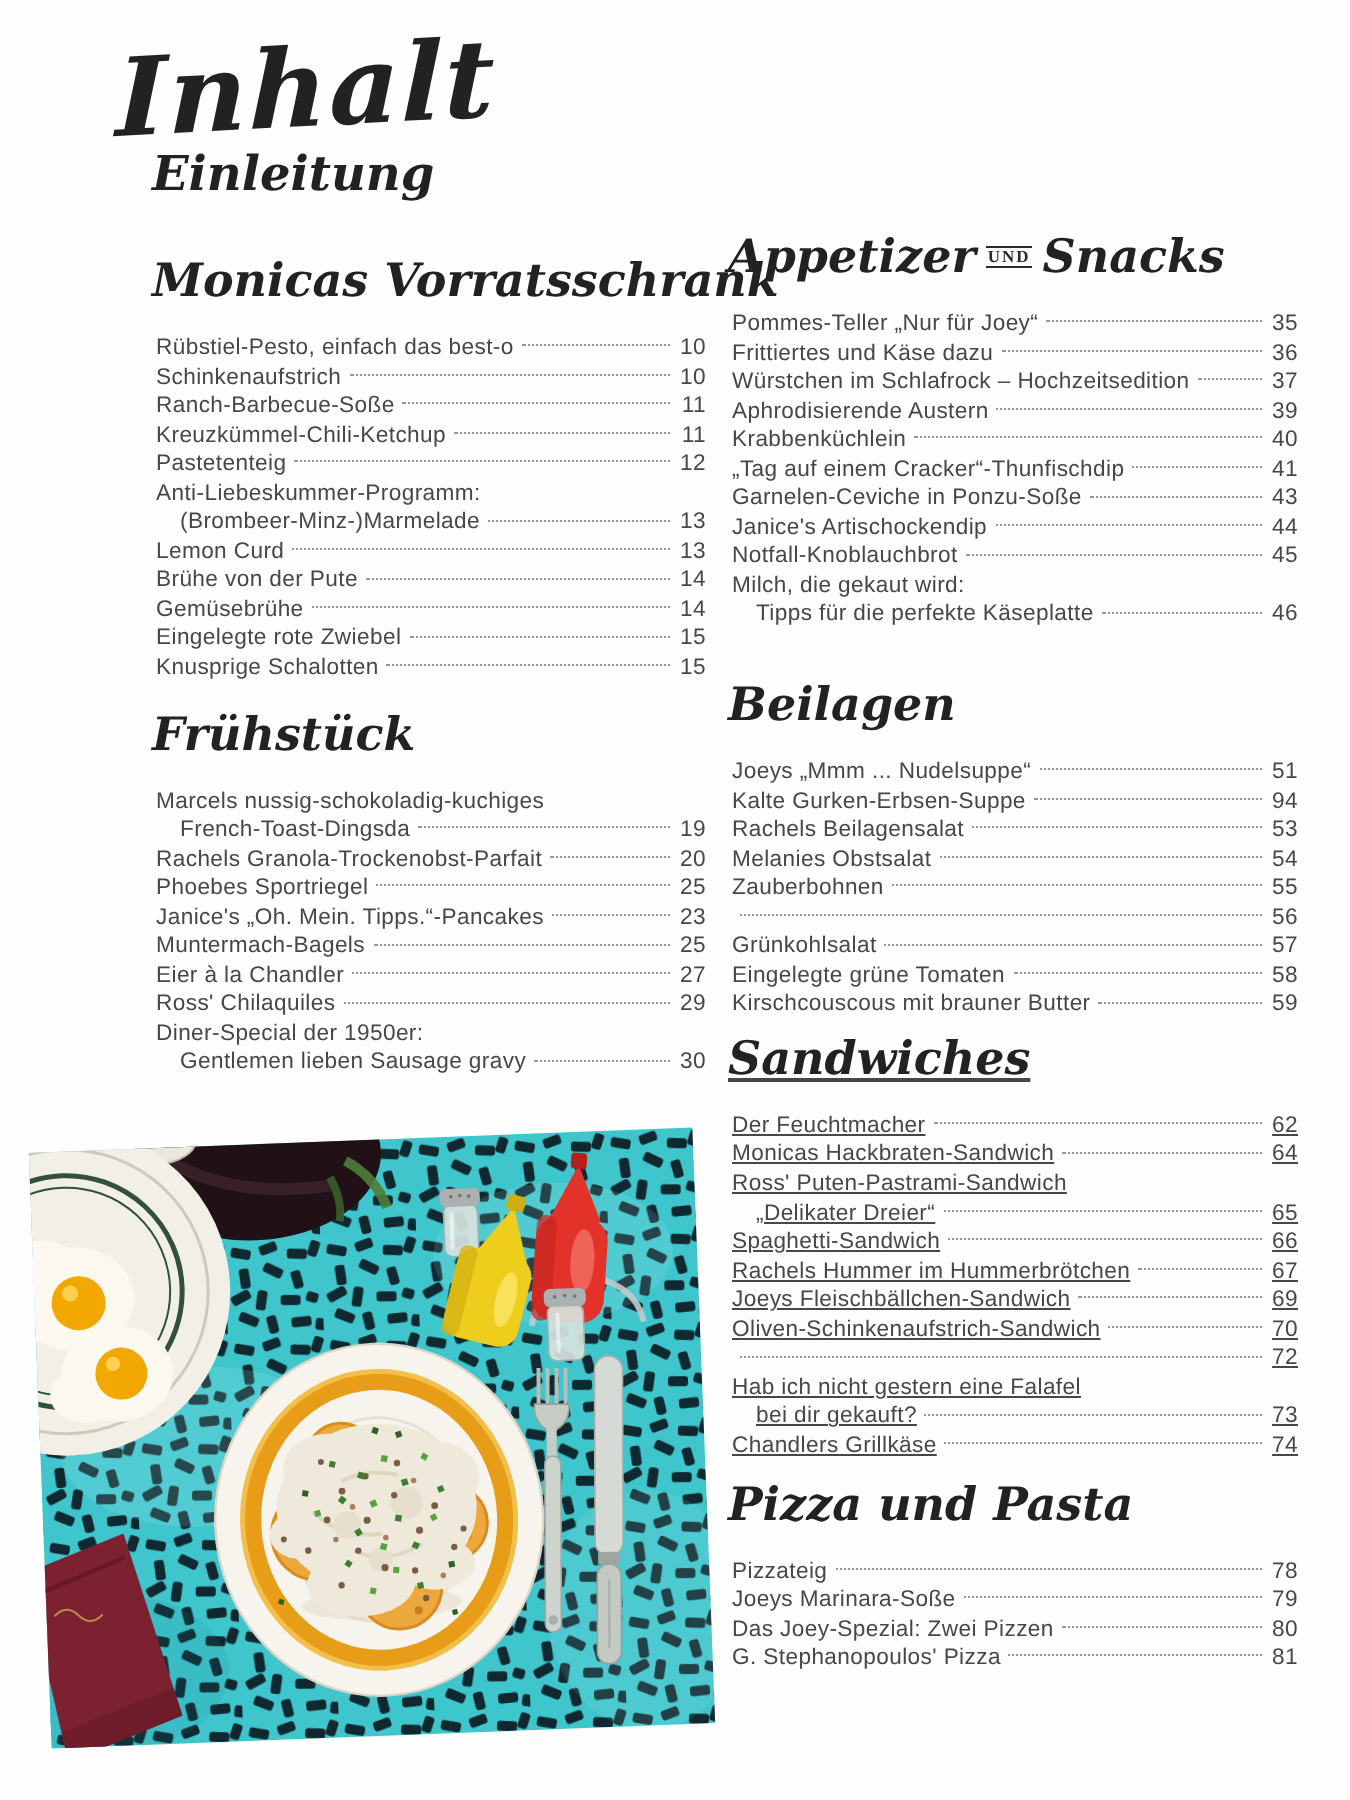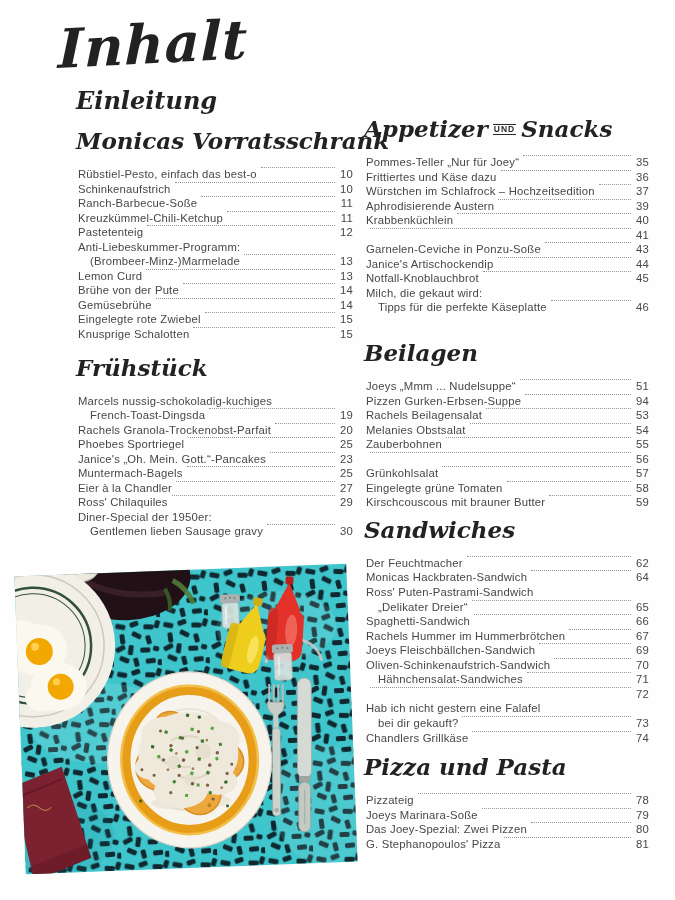--- a/index.html
+++ b/index.html
@@ -2,35 +2,35 @@
 <html lang="de" style="--c-tablecloth: #3fc5cc; --c-dash: #0d1f27; --c-ring: #e79d18; --c-ring-light: #f1bf4a; --c-ketchup: #e2322a; --c-mustard: #efcd1d; --c-napkin: #7c2130; --c-yolk: #f3a702; --c-gravy: #efe9dc; --c-parsley: #3e7f2e;"><head>
 <meta charset="utf-8">
 <style>
   html,body{margin:0;padding:0;}
   body{width:675px;height:900px;background:#ffffff;font-family:"Liberation Sans",sans-serif;color:#474747;position:relative;overflow:hidden;}
   #page{position:absolute;inset:0;background:#fefefe;}
 
   .script{font-family:"DejaVu Serif",serif;font-style:italic;font-weight:700;color:#222222;}
 
   #toc-title{position:absolute;left:58px;top:16px;font-size:54px;line-height:1.05;letter-spacing:1px;transform:rotate(-3deg) skewX(-4deg);margin:0;}
-  #toc-intro{position:absolute;left:76px;top:86px;font-size:24px;}
+  #toc-intro{position:absolute;left:76px;top:72px;font-size:24px;}
 
   .col{position:absolute;}
   #col-left{left:78px;top:124px;width:275px;}
   #col-right{left:366px;top:112px;width:283px;}
 
   .toc-section h2{font-size:23px;line-height:34px;margin:0 0 9px -2px;white-space:nowrap;}
   #col-left .toc-section + .toc-section{margin-top:9px;}
   #col-right .toc-section:nth-child(2){margin-top:21px;}
-  #col-right .toc-section:nth-child(3){margin-top:3px;}
+  #col-right .toc-section:nth-child(3){margin-top:3px;text-decoration:underline;}
   #col-right .toc-section:nth-child(4){margin-top:5px;}
 
-  .joiner{font-family:Liberation Sans, sans-serif;font-style:normal;font-weight:700;font-size:8.5px;letter-spacing:1px;text-transform:uppercase;color:#2b2b2b;border-top:1.5px solid #2b2b2b;border-bottom:1.5px solid #2b2b2b;padding:0 1px;vertical-align:5px;margin:0 5px;display:inline-block;line-height:9px;}
-
-  .row{display:flex;align-items:flex-start;font-size:11.3px;line-height:14.55px;letter-spacing:.2px;color:#474747;}
+  .joiner{font-family:Liberation Serif, serif;font-style:normal;font-weight:700;font-size:8.5px;letter-spacing:1px;text-transform:uppercase;color:#2b2b2b;border-top:1.5px solid #2b2b2b;border-bottom:1.5px solid #2b2b2b;padding:0 1px;vertical-align:5px;margin:0 5px;display:inline-block;line-height:9px;}
+
+  .row{display:flex;align-items:center;font-size:11.3px;line-height:14.55px;letter-spacing:.2px;color:#474747;}
   .row .lbl{white-space:nowrap;}
   .row .dots{flex:1;margin:0 4px 3px 4px;border-bottom:1.6px dotted #969696;min-width:8px;}
   .row .pg{text-align:right;min-width:14px;}
   .row.indent{padding-left:12px;}
 
   #photo{position:absolute;left:20px;top:570px;width:332px;height:298px;transform:rotate(-2.2deg);transform-origin:50% 50%;}
   #photo svg{display:block;}
 </style>
 </head>
 <body>
@@ -116,21 +116,21 @@
           <span class="lbl">Rachels Granola-Trockenobst-Parfait</span>
           <span class="dots"></span>
           <span class="pg">20</span>
         </div>
         <div class="row">
           <span class="lbl">Phoebes Sportriegel</span>
           <span class="dots"></span>
           <span class="pg">25</span>
         </div>
         <div class="row">
-          <span class="lbl">Janice's „Oh. Mein. Gott.“-Pancakes</span>
+          <span class="lbl">Janice's „Oh. Mein. Tipps.“-Pancakes</span>
           <span class="dots"></span>
           <span class="pg">23</span>
         </div>
         <div class="row">
           <span class="lbl">Muntermach-Bagels</span>
           <span class="dots"></span>
           <span class="pg">25</span>
         </div>
         <div class="row">
           <span class="lbl">Eier à la Chandler</span>
@@ -174,20 +174,21 @@
           <span class="lbl">Aphrodisierende Austern</span>
           <span class="dots"></span>
           <span class="pg">39</span>
         </div>
         <div class="row">
           <span class="lbl">Krabbenküchlein</span>
           <span class="dots"></span>
           <span class="pg">40</span>
         </div>
         <div class="row">
+          <span class="lbl">„Tag auf einem Cracker“-Thunfischdip</span>
           <span class="dots"></span>
           <span class="pg">41</span>
         </div>
         <div class="row">
           <span class="lbl">Garnelen-Ceviche in Ponzu-Soße</span>
           <span class="dots"></span>
           <span class="pg">43</span>
         </div>
         <div class="row">
           <span class="lbl">Janice's Artischockendip</span>
@@ -209,21 +210,21 @@
         </div>
       </section>
       <section class="toc-section">
         <h2 class="script">Beilagen</h2>
         <div class="row">
           <span class="lbl">Joeys „Mmm ... Nudelsuppe“</span>
           <span class="dots"></span>
           <span class="pg">51</span>
         </div>
         <div class="row">
-          <span class="lbl">Pizzen Gurken-Erbsen-Suppe</span>
+          <span class="lbl">Kalte Gurken-Erbsen-Suppe</span>
           <span class="dots"></span>
           <span class="pg">94</span>
         </div>
         <div class="row">
           <span class="lbl">Rachels Beilagensalat</span>
           <span class="dots"></span>
           <span class="pg">53</span>
         </div>
         <div class="row">
           <span class="lbl">Melanies Obstsalat</span>
@@ -287,25 +288,20 @@
         </div>
         <div class="row">
           <span class="lbl">Joeys Fleischbällchen-Sandwich</span>
           <span class="dots"></span>
           <span class="pg">69</span>
         </div>
         <div class="row">
           <span class="lbl">Oliven-Schinkenaufstrich-Sandwich</span>
           <span class="dots"></span>
           <span class="pg">70</span>
-        </div>
-        <div class="row indent">
-          <span class="lbl">Hähnchensalat-Sandwiches</span>
-          <span class="dots"></span>
-          <span class="pg">71</span>
         </div>
         <div class="row">
           <span class="dots"></span>
           <span class="pg">72</span>
         </div>
         <div class="row">
           <span class="lbl">Hab ich nicht gestern eine Falafel</span>
         </div>
         <div class="row indent">
           <span class="lbl">bei dir gekauft?</span>

